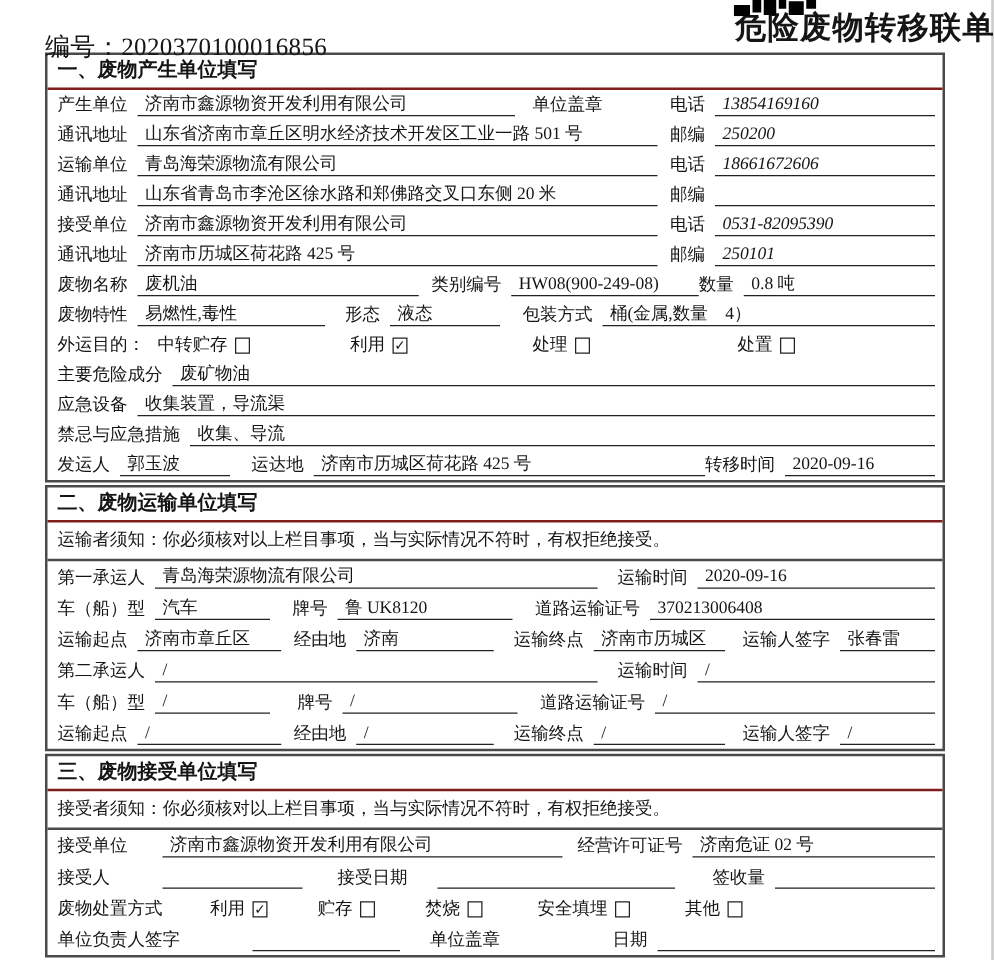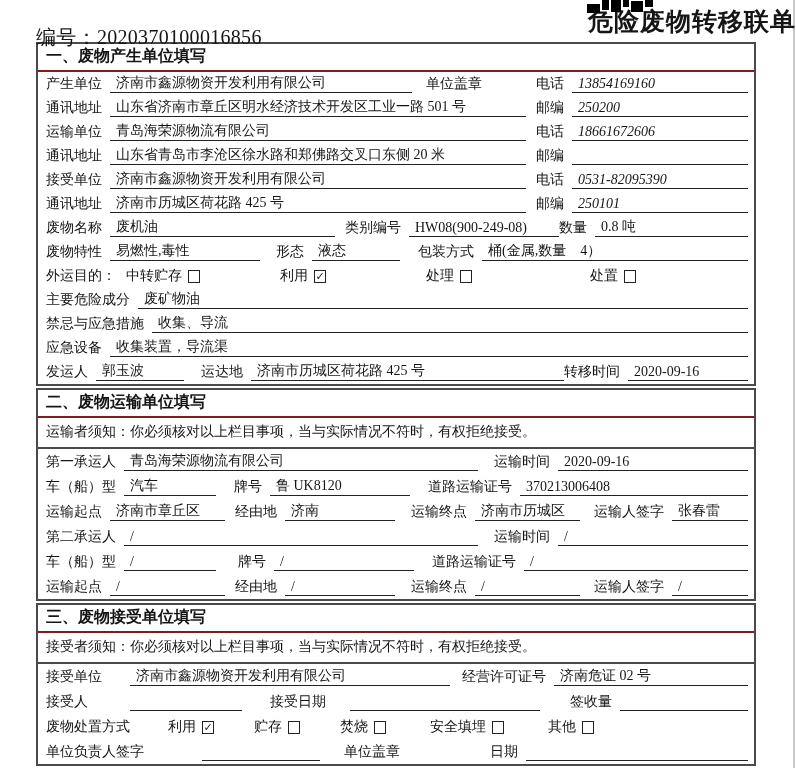--- a/index.html
+++ b/index.html
@@ -182,27 +182,27 @@
         <span class="cb"></span>
       </span>
     </div>
 
     <div class="r">
       <span class="lb">主要危险成分</span>
       <span class="uv fx">废矿物油</span>
     </div>
 
     <div class="r">
+      <span class="lb">应急设备</span>
+      <span class="uv fx">收集装置，导流渠</span>
+    </div>
+
+    <div class="r">
       <span class="lb">禁忌与应急措施</span>
       <span class="uv fx">收集、导流</span>
-    </div>
-
-    <div class="r">
-      <span class="lb">应急设备</span>
-      <span class="uv fx">收集装置，导流渠</span>
     </div>
 
     <div class="r">
       <span class="lb">发运人</span>
       <span class="uv" style="width:88px">郭玉波</span>
       <span class="lb" style="margin-left:17px">运达地</span>
       <span class="uv fx">济南市历城区荷花路 425 号</span>
       <span class="lb" style="margin-left:0">转移时间</span>
       <span class="uv" style="width:120px">2020-09-16</span>
     </div>

